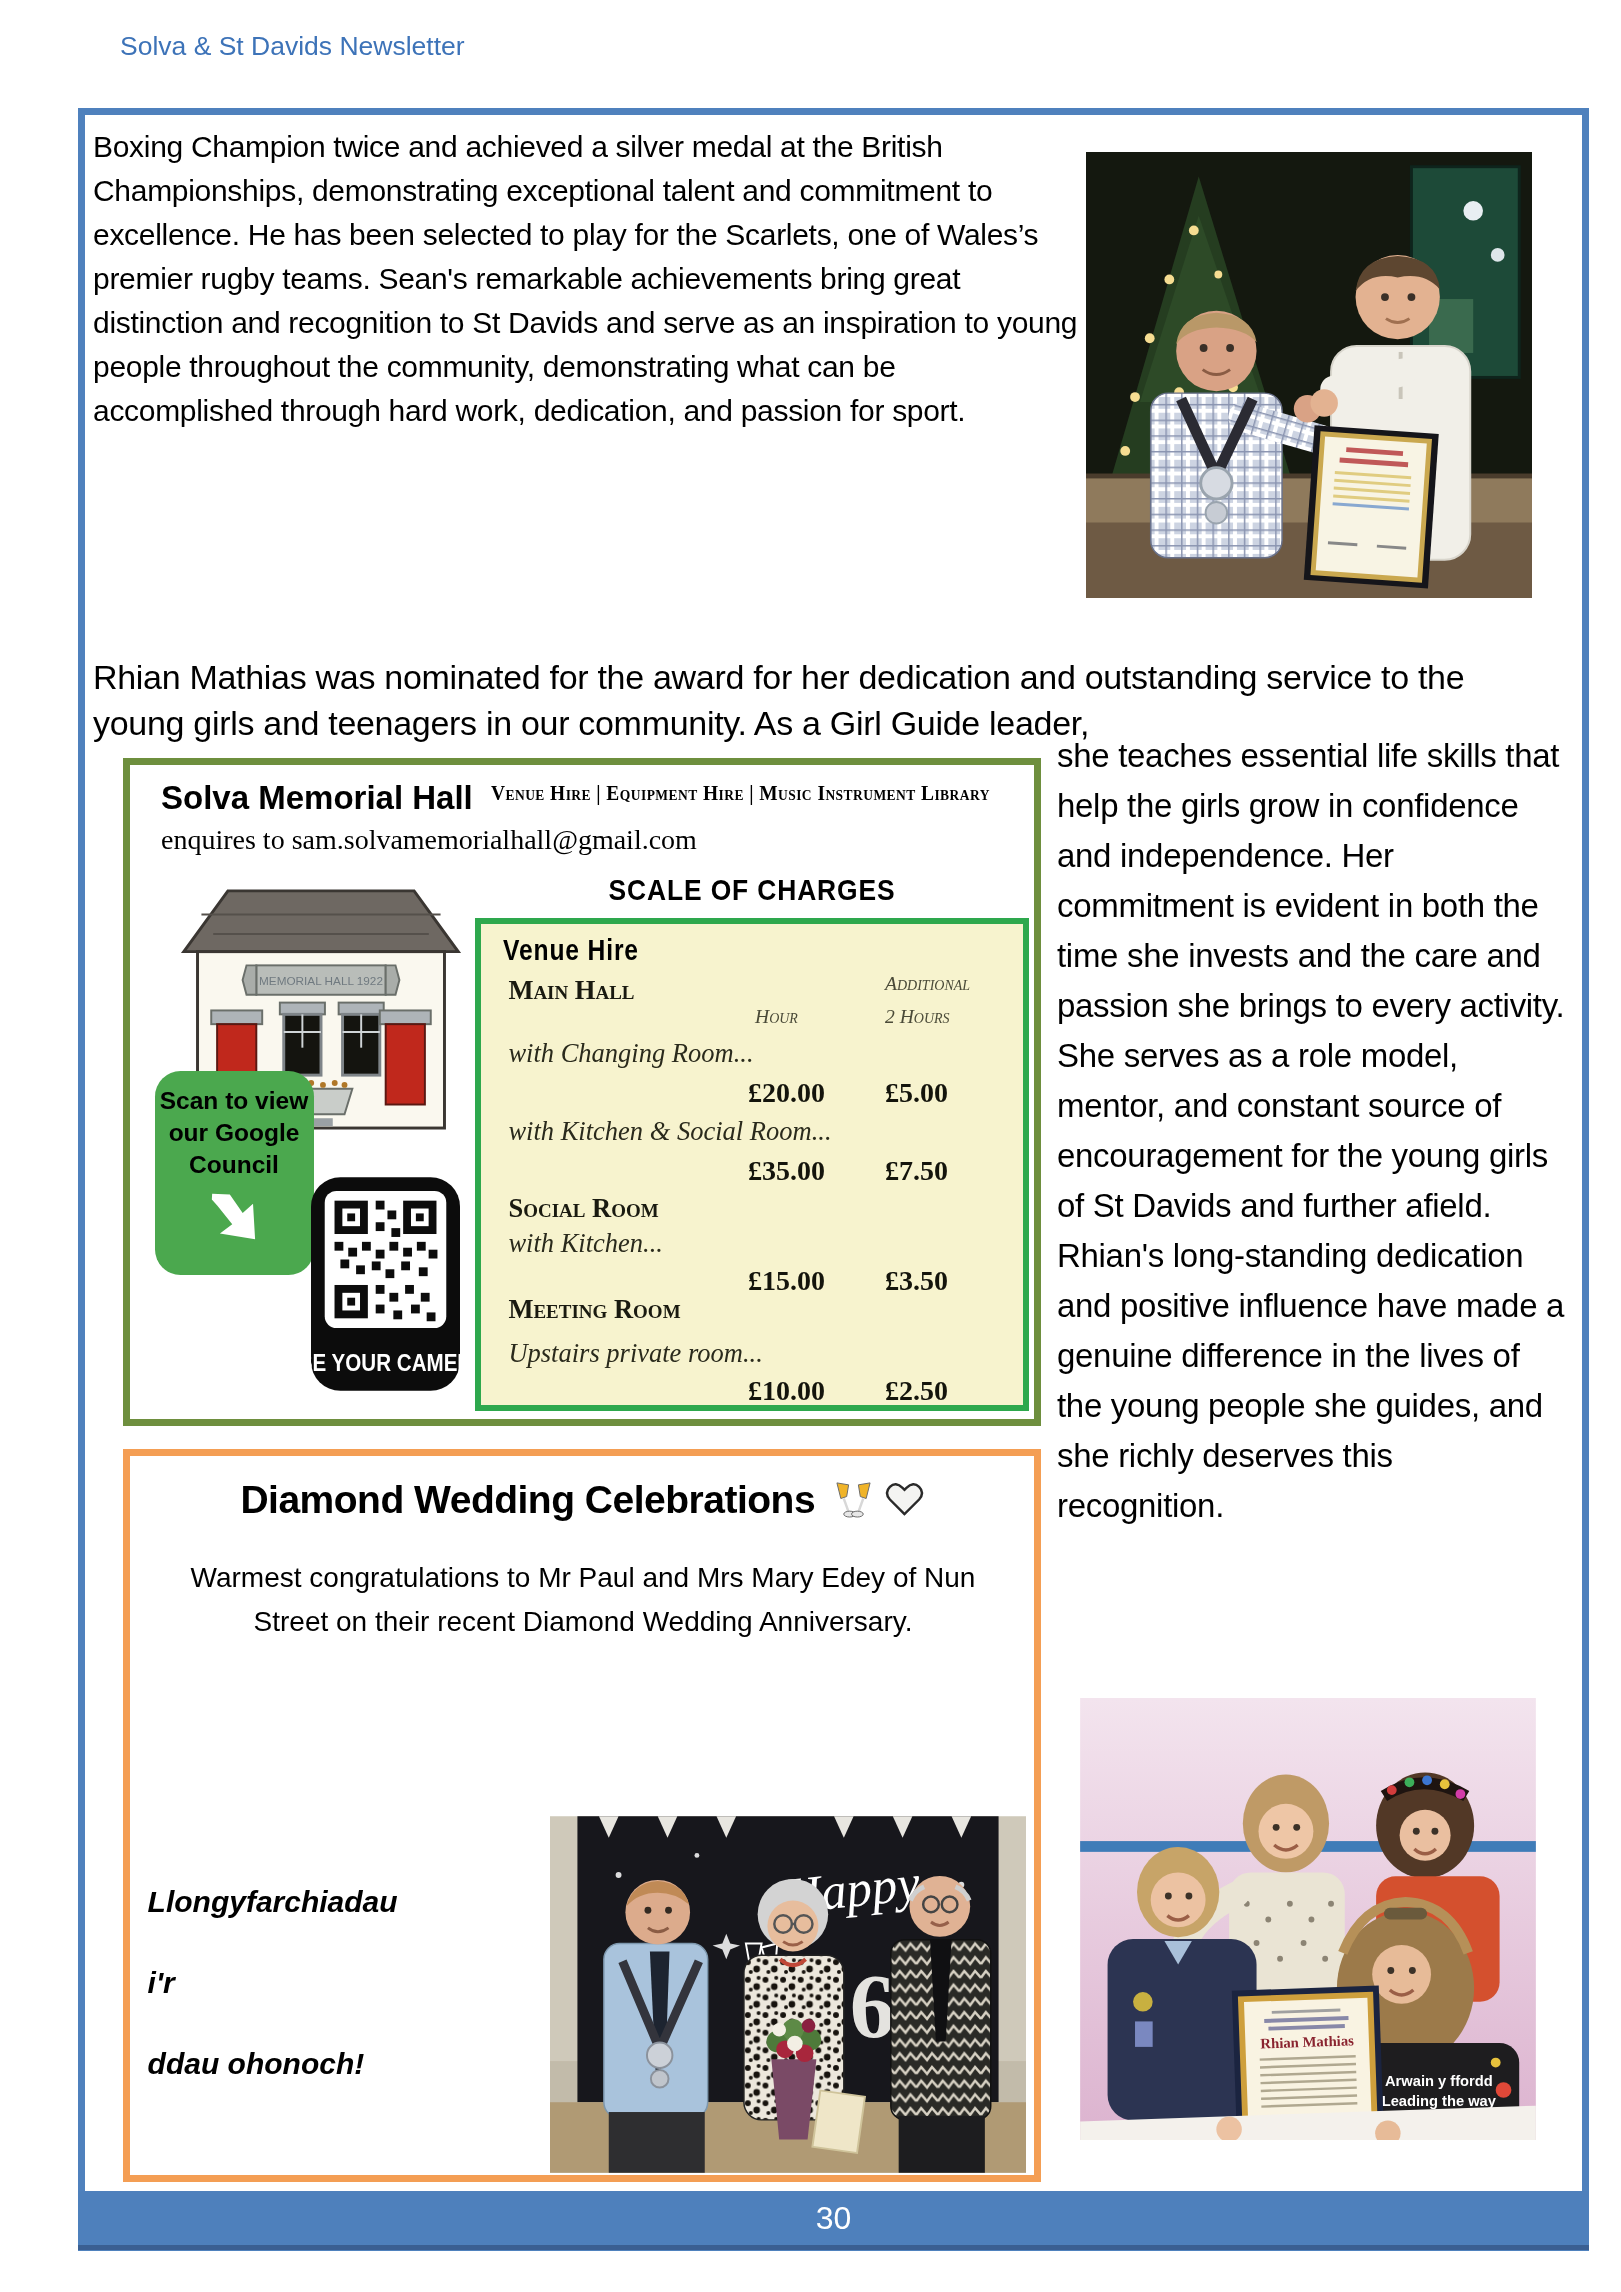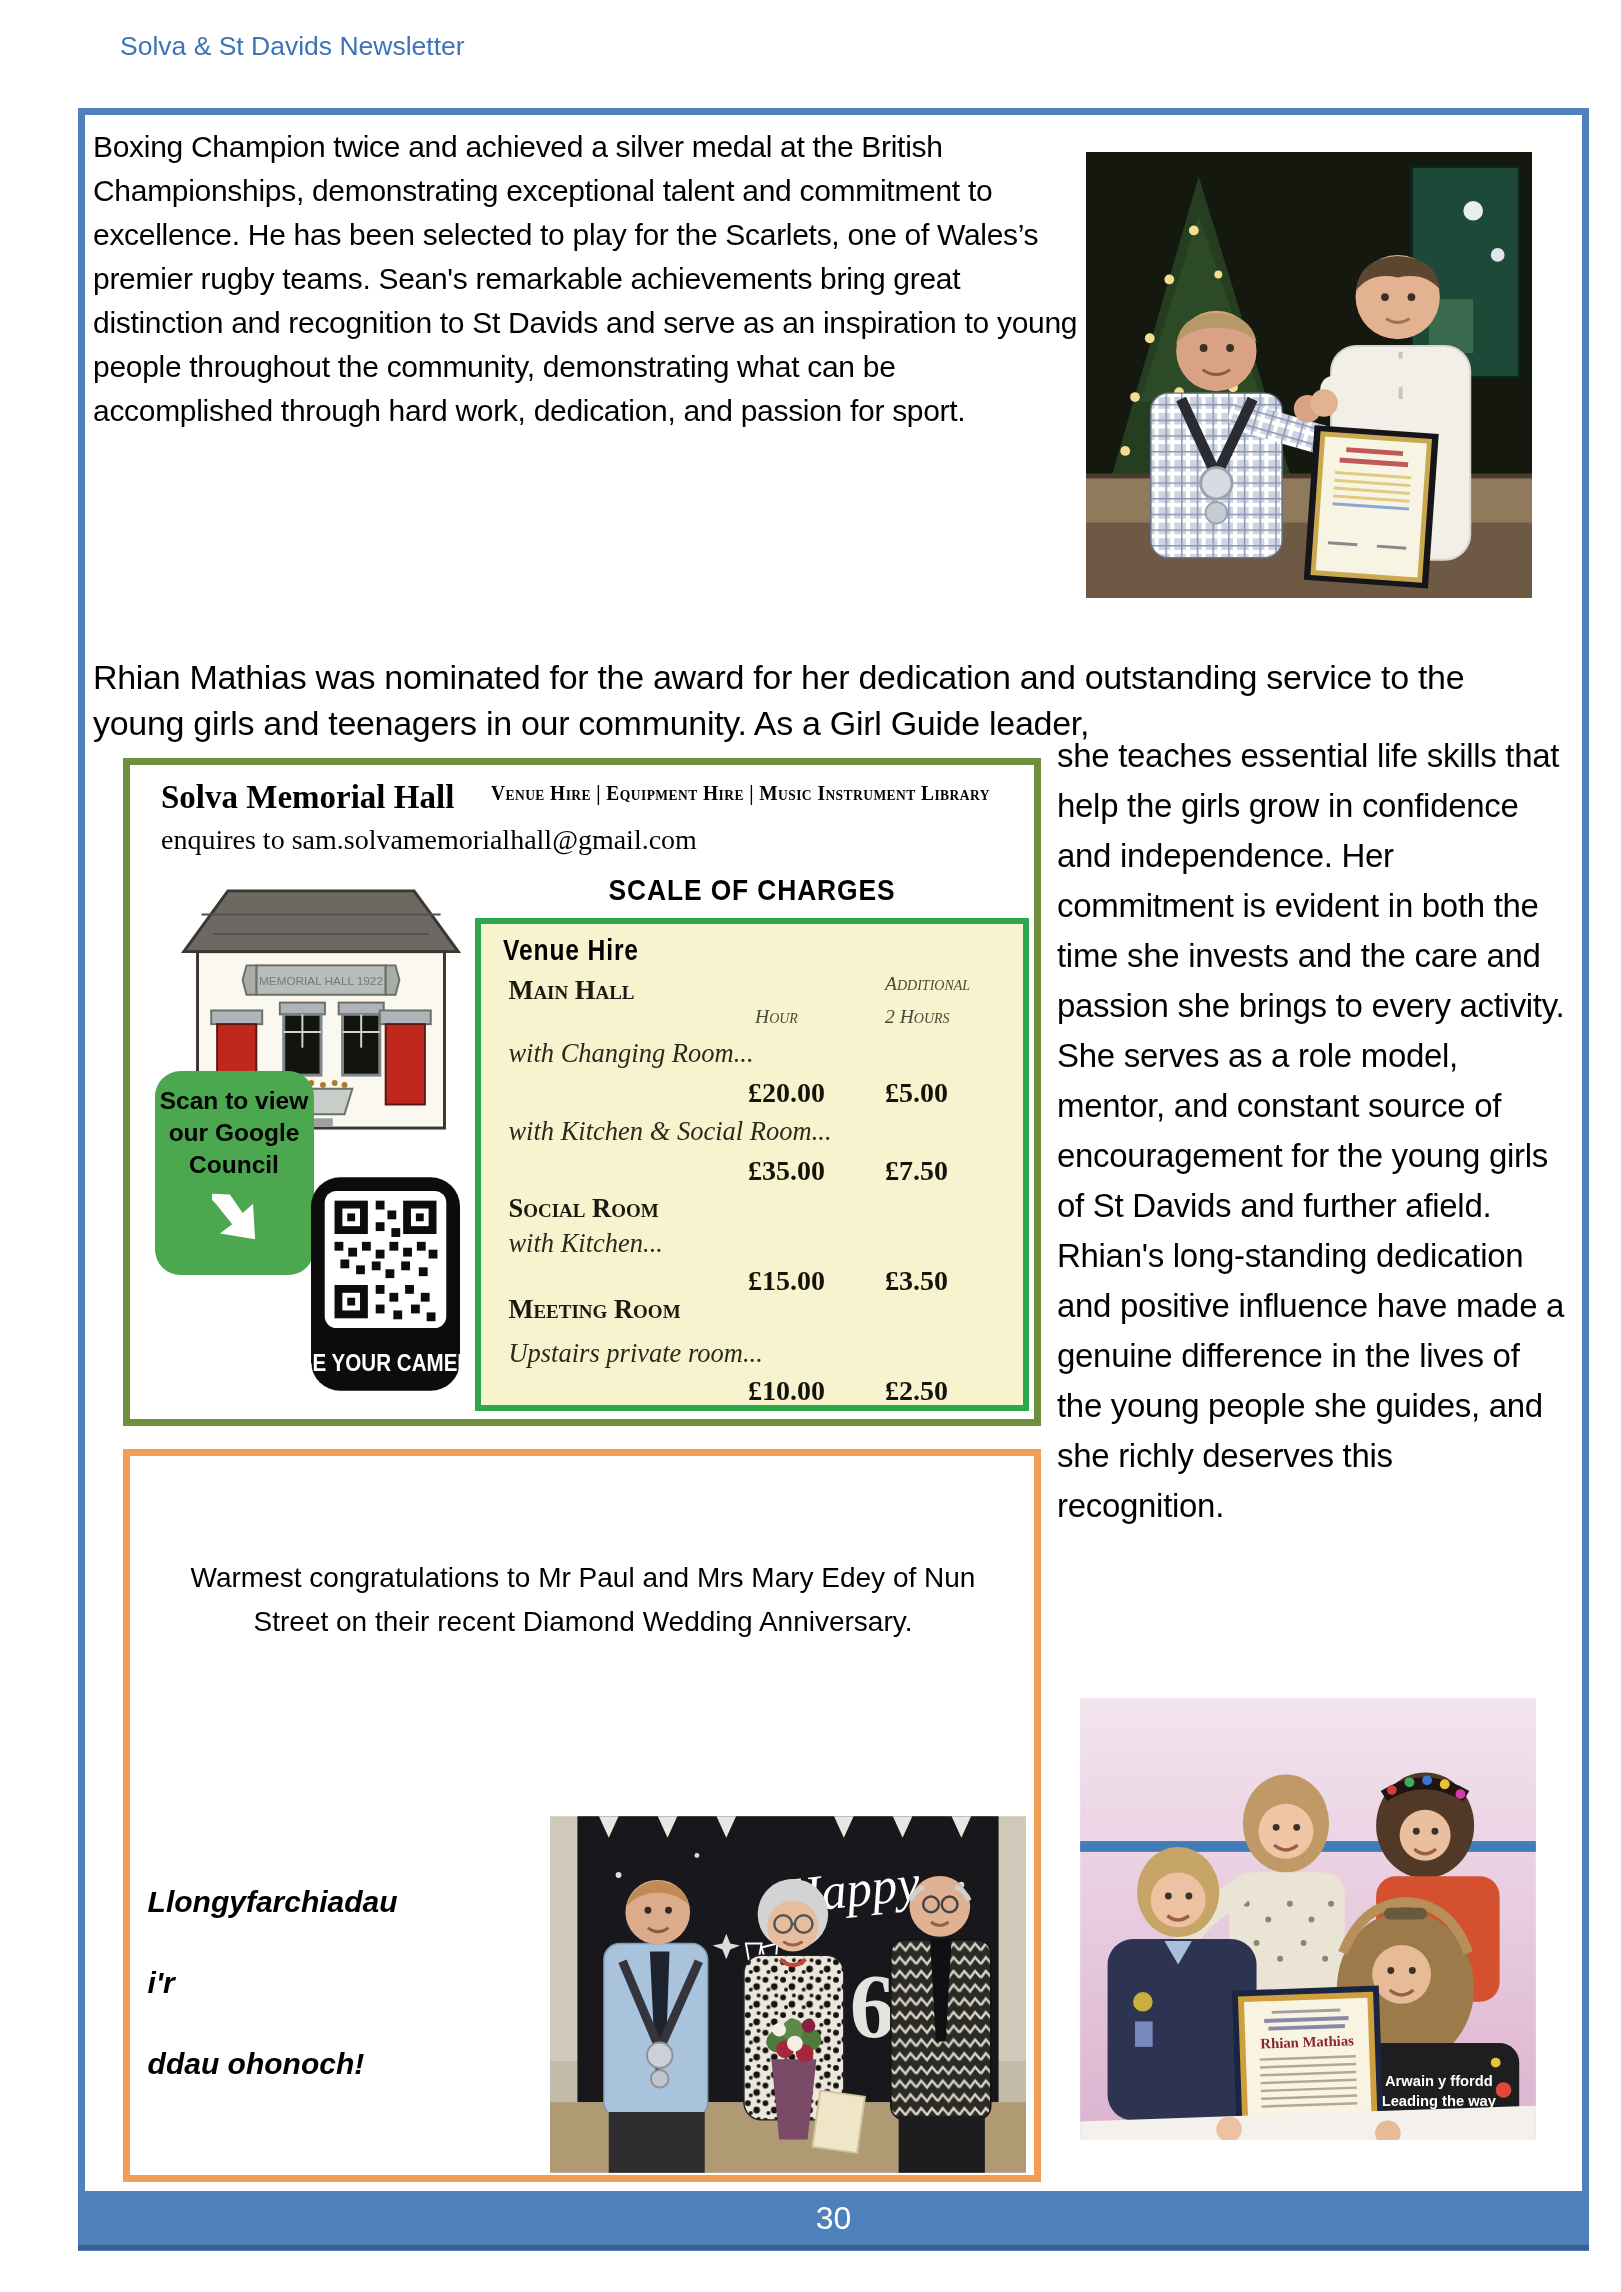--- a/index.html
+++ b/index.html
@@ -34,21 +34,21 @@
   .photo{position:absolute;overflow:hidden;}
   .photo svg{display:block;}
 
   
   .hall-box{
     position:absolute;left:123px;top:758px;width:918px;height:668px;
     border:7.8px solid #6E8F3E;box-sizing:border-box;background:#fff;
   }
   .hall-title{
     position:absolute;left:31px;top:13.7px;
-    font-family:Liberation Serif, serif;font-weight:bold;font-size:33px;
+    font-family:Liberation Sans, sans-serif;font-weight:bold;font-size:33px;
   }
   .hall-services{
     position:absolute;left:361px;top:15.7px;width:519px;
     font-family:"Liberation Serif",serif;font-variant:small-caps;
     font-weight:bold;font-size:21.6px;white-space:nowrap;
     transform:scaleX(0.9);transform-origin:left top;letter-spacing:0.5px;
   }
   .hall-enquiries{
     position:absolute;left:31px;top:59px;
     font-family:"Liberation Serif",serif;font-size:28px;
@@ -326,20 +326,38 @@
       <div class="ct ct-room" style="left:27.4px;top:370px;">Meeting Room</div>
       <div class="ct ct-desc" style="left:27.4px;top:414px;">Upstairs private room...</div>
       <div class="ct ct-price" style="left:267px;top:451px;">£10.00</div>
       <div class="ct ct-price" style="left:404px;top:451px;">£2.50</div>
     </div>
   </div>
 
   <div class="right-col">she teaches essential life skills that help the girls grow in confidence and independence. Her commitment is evident in both the time she invests and the care and passion she brings to every activity. She serves as a role model, mentor, and constant source of encouragement for the young girls of St Davids and further afield. Rhian's long-standing dedication and positive influence have made a genuine difference in the lives of the young people she guides, and she richly deserves this recognition.</div>
 
   <div class="diamond-box">
+    <div class="diamond-title">
+      <span>Diamond Wedding Celebrations</span>
+      <span class="emoji-icons">
+        <svg width="41" height="39" viewBox="0 0 42 40">
+          <g stroke="#6a6a6a" stroke-width="1">
+            <polygon points="4,4 16,6 14,18 8,20" fill="#f0b429"></polygon>
+            <polygon points="38,4 26,6 28,18 34,20" fill="#f0b429"></polygon>
+            <line x1="11" y1="20" x2="16" y2="34" stroke="#d8d8d8" stroke-width="2.5"></line>
+            <line x1="31" y1="20" x2="26" y2="34" stroke="#d8d8d8" stroke-width="2.5"></line>
+            <ellipse cx="17" cy="36" rx="6" ry="3" fill="#e8e8e8"></ellipse>
+            <ellipse cx="25" cy="36" rx="6" ry="3" fill="#e8e8e8"></ellipse>
+          </g>
+        </svg>
+        <svg width="39" height="37" viewBox="0 0 40 38">
+          <path d="M20,34 L5,19 Q-1,12 5,6 Q11,0 18,7 L20,9 L22,7 Q29,0 35,6 Q41,12 35,19 Z" fill="#f4f4f2" stroke="#2a2a2a" stroke-width="2.5"></path>
+        </svg>
+      </span>
+    </div>
     <div class="d-para1">Warmest congratulations to Mr Paul and Mrs Mary Edey of Nun Street on their recent Diamond Wedding Anniversary.</div>
     <div class="welsh">
       <div>Llongyfarchiadau</div>
       <div>i'r</div>
       <div>ddau ohonoch!</div>
     </div>
 
     <div class="photo" style="left:420px;top:360px;width:476px;height:357px;">
       <svg width="476" height="357" viewBox="0 0 486 364">
         <defs>

